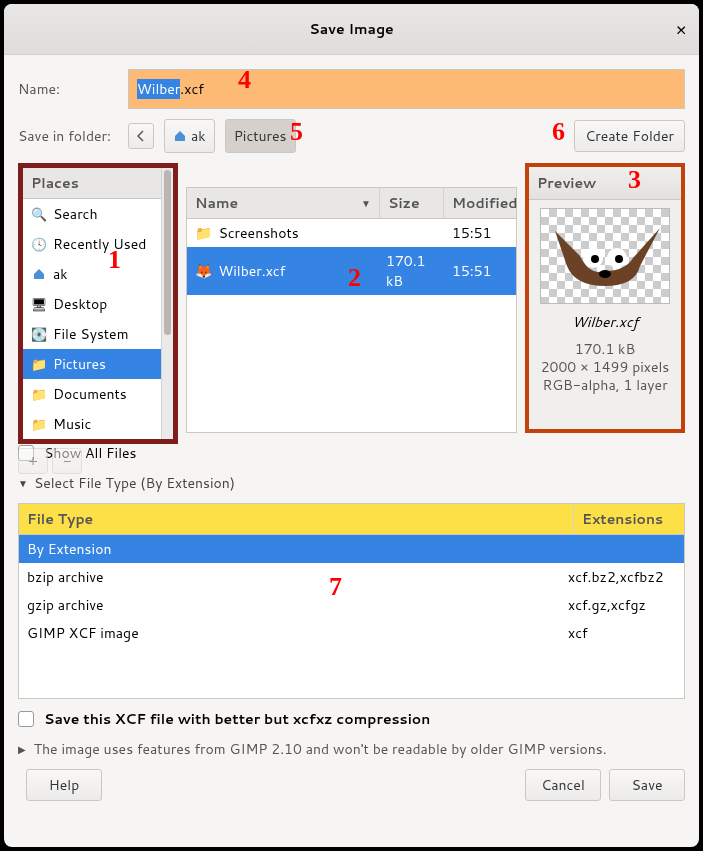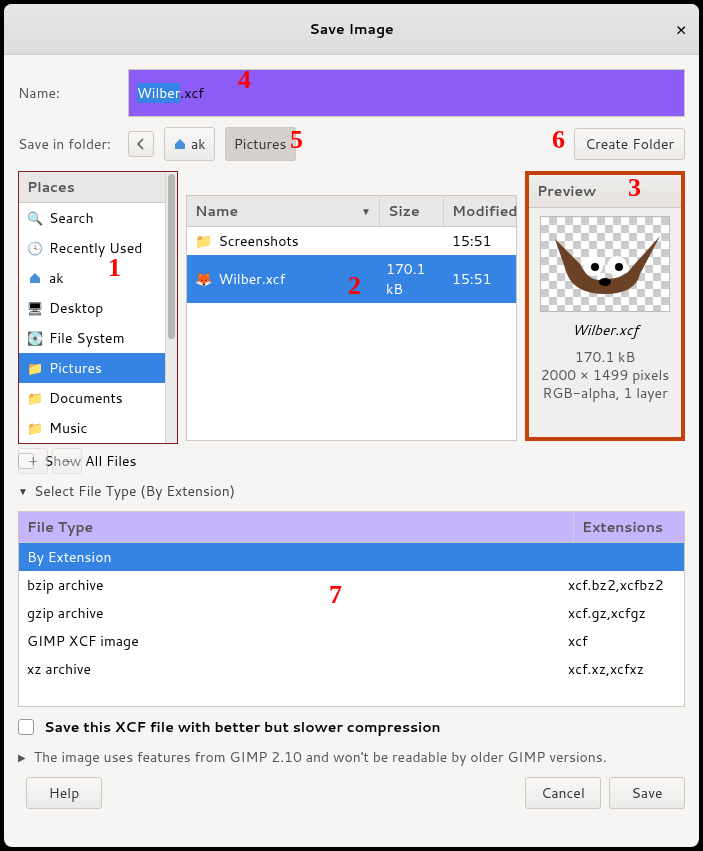--- a/index.html
+++ b/index.html
@@ -4,28 +4,28 @@
 <style>
 * { box-sizing: border-box; margin: 0; padding: 0; font-family: "Cantarell", "Segoe UI", sans-serif; font-size: 14px; }
 body { background: #000; padding: 4px; }
 .window { background: #f6f5f4; border-radius: 8px; width: 695px; height: 843px; display: flex; flex-direction: column; overflow: hidden; }
 .titlebar { height: 51px; display: flex; align-items: center; justify-content: center; position: relative; border-bottom: 1px solid #d0cfce; background: linear-gradient(#e8e7e6, #dedddc); }
 .titlebar .title { font-weight: bold; }
 .titlebar .close { position: absolute; right: 12px; font-size: 18px; cursor: pointer; }
 .content { padding: 14px; flex: 1; display: flex; flex-direction: column; gap: 10px; }
 .row { display: flex; align-items: center; gap: 10px; }
 .label { color: #555; min-width: 100px; }
-.name-input { flex: 1; height: 48px; border: 1px solid #cdc7c2; background: #8b5cf6; padding: 0 8px; display:flex; align-items:center; }
+.name-input { flex: 1; height: 40px; border: 1px solid #cdc7c2; background: #fdba74; padding: 0 8px; display:flex; align-items:center; }
 .name-input .sel { background: #3584e4; color:#fff; }
 .btn { background: linear-gradient(#f9f8f7, #edebe9); border: 1px solid #cdc7c2; border-radius: 3px; padding: 5px 10px; cursor: pointer; color: #2e3436; }
 .pathbtn { padding: 6px 8px; display:flex; align-items:center; gap:4px; }
 .pathbtn.active { background: #d5d0cb; }
 .main3 { display: flex; gap: 8px; height: 270px; }
 .places-col { width: 160px; display:flex; flex-direction:column; gap:4px; }
-.places-wrap { flex:1; border:1px solid #7f1d1d; display:flex; }
+.places-wrap { flex:1; border:5px solid #7f1d1d; display:flex; }
 .places { flex:1; background:#fff; overflow:hidden; }
 .places-head { background:#e8e7e6; padding: 5px 8px; font-weight:bold; border-bottom:1px solid #cdc7c2; color:#555; }
 .place { padding: 5px 8px; display:flex; align-items:center; gap:6px; cursor:pointer; }
 .place.sel { background:#3584e4; color:#fff; }
 .place .ico { width:16px; height:16px; display:inline-flex; align-items:center; justify-content:center; font-size:13px; }
 .scroll-track { width:12px; background:#eaeaea; border-left:1px solid #d3d3d3; position:relative; }
 .scroll-thumb { background:#b8b5b2; border-radius:6px; position:absolute; left:2px; right:2px; }
 .addrem { display:flex; gap:4px; }
 .addrem .btn { width:30px; height:26px; padding:0; display:flex; align-items:center; justify-content:center; opacity:0.5; }
 .files { flex:1; border:1px solid #cdc7c2; background:#fff; display:flex; flex-direction:column;margin-top:24px; }
@@ -42,21 +42,21 @@
 .preview { width:160px; border:4px solid #c2410c; background:#f0efee; display:flex; flex-direction:column; }
 .preview-head { background:linear-gradient(#f0efee,#e4e1dd); border-bottom:1px solid #cdc7c2; padding:6px 8px; color:#555; font-weight:bold; }
 .preview-body { flex:1; display:flex; flex-direction:column; align-items:center; padding:8px; gap:8px; }
 .thumb { width:130px; height:96px; background: repeating-conic-gradient(#ccc 0 25%, #fff 0 50%) 0 0/16px 16px; display:flex; align-items:center; justify-content:center; position:relative; border:1px solid #bbb; }
 .preview-body .pname { font-style: italic; }
 .preview-body .meta { color:#555; font-size:13px; text-align:center; line-height:1.3; }
 .checkbox { width:16px; height:16px; border:1px solid #999; border-radius:3px; background:#fff; }
 .expander { display:flex; align-items:center; gap:6px; cursor:pointer; color:#444; }
 .expander .tri { font-size:10px; }
 .ftlist { border:1px solid #cdc7c2; background:#fff; height:196px; display:flex; flex-direction:column; }
-.ftlist .head { display:flex; background:#c4b5fd; border-bottom:1px solid #cdc7c2; }
+.ftlist .head { display:flex; background:#fde047; border-bottom:1px solid #cdc7c2; }
 .ftlist .head .c { padding:5px 8px; font-weight:bold; color:#555; }
 .ftlist .head .c.ft { flex:1; border-right:1px solid #d3d3d3; }
 .ftlist .head .c.ext { width:110px; }
 .ftrow { display:flex; padding:4px 8px; cursor:pointer; }
 .ftrow.sel { background:#3584e4; color:#fff; }
 .ftrow .ft { flex:1; }
 .ftrow .ext { width:108px; }
 .note-row { display:flex; gap:8px; color:#555; }
 .note-row .tri { font-size:10px; padding-top:3px; }
 .footer { display:flex; padding: 0 0 4px 0; }
@@ -245,30 +245,26 @@
           <div class="ext">xcf.bz2,xcfbz2</div>
         </div>
       <div class="ftrow">
           <div class="ft">gzip archive</div>
           <div class="ext">xcf.gz,xcfgz</div>
         </div>
       <div class="ftrow">
           <div class="ft">GIMP XCF image</div>
           <div class="ext">xcf</div>
         </div>
-      <div class="ftrow">
-          <div class="ft">xz archive</div>
-          <div class="ext">xcf.xz,xcfxz</div>
-        </div>
       <span class="annot" style="left:310px; top:68px;">7</span>
     </div>
 
     <div class="row">
       <span class="checkbox"></span>
-      <span style="font-weight:bold;">Save this XCF file with better but slower compression</span>
+      <span style="font-weight:bold;">Save this XCF file with better but xcfxz compression</span>
     </div>
 
     <div class="note-row">
       <span class="tri">▶</span>
       <div>
         <div>The image uses features from GIMP 2.10 and won't be readable by older GIMP versions.</div>
       </div>
     </div>
 
     <div class="footer">

